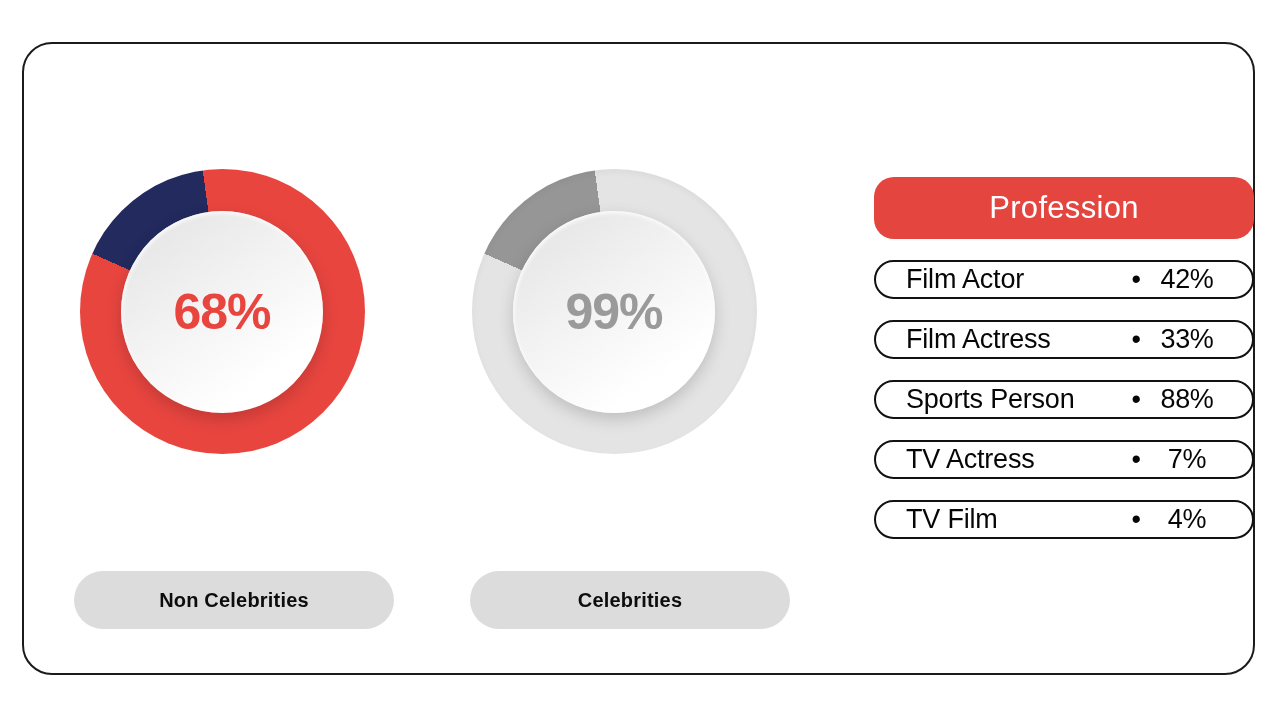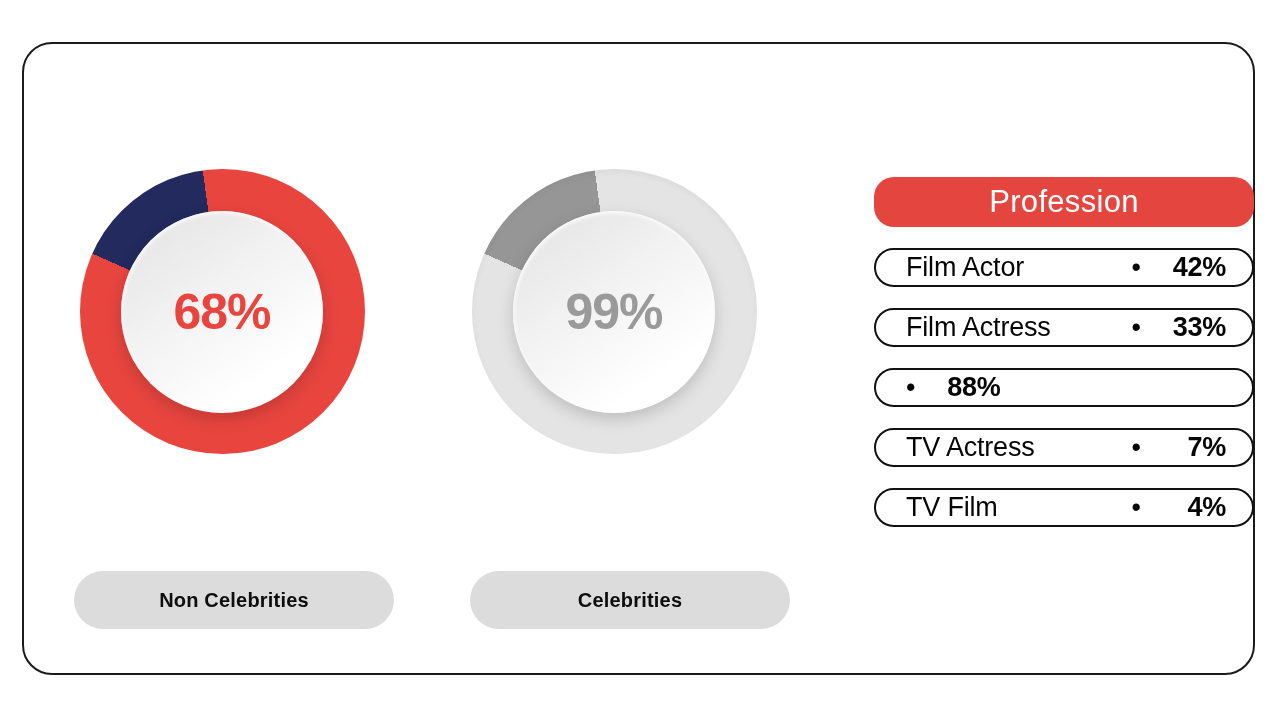--- a/index.html
+++ b/index.html
@@ -130,21 +130,21 @@
 
   
   .legend {
     position: absolute;
     left: 850px;
     top: 133px;
     width: 380px;
   }
 
   .legend-header {
-    height: 50px;
+    height: 62px;
     border-radius: 20px;
     background: #e4453f;
     display: flex;
     align-items: center;
     justify-content: center;
     color: #ffffff;
     font-size: 31px;
     font-weight: 400;
     letter-spacing: 0.3px;
     margin-bottom: 11px;
@@ -172,22 +172,22 @@
     white-space: nowrap;
     letter-spacing: -0.2px;
   }
   .legend-dot {
     font-size: 27px;
     line-height: 1;
     margin-right: 7px;
   }
   .legend-value {
     min-width: 78px;
-    text-align: right;
-    font-weight: 700;
+    text-align: center;
+    font-weight: 400;
     letter-spacing: -0.3px;
   }
 </style>
 </head>
 <body>
 
 <div class="stage">
   <div class="card">
 
     <div class="donuts">
@@ -226,20 +226,21 @@
         <span class="legend-value">42%</span>
       </div>
 
       <div class="legend-row">
         <span class="legend-label">Film Actress</span>
         <span class="legend-dot">•</span>
         <span class="legend-value">33%</span>
       </div>
 
       <div class="legend-row">
+        <span class="legend-label">Sports Person</span>
         <span class="legend-dot">•</span>
         <span class="legend-value">88%</span>
       </div>
 
       <div class="legend-row">
         <span class="legend-label">TV Actress</span>
         <span class="legend-dot">•</span>
         <span class="legend-value">7%</span>
       </div>
 

